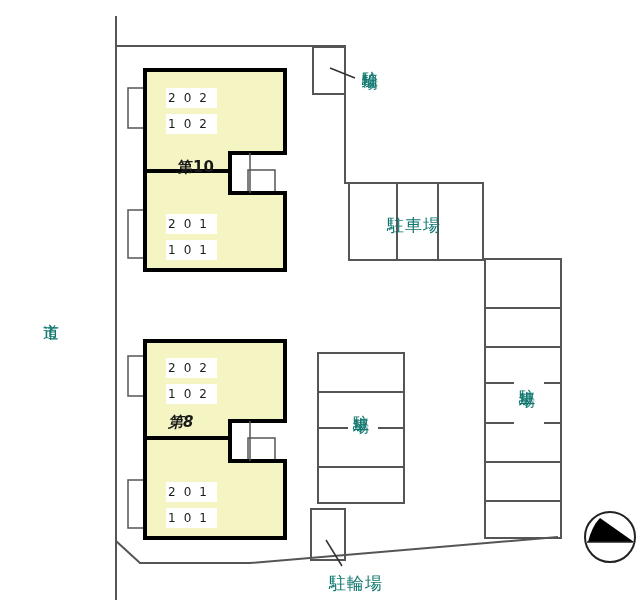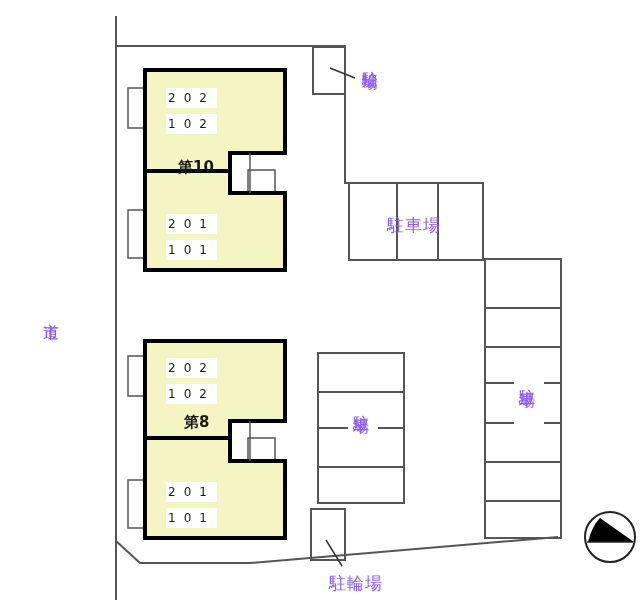--- a/index.html
+++ b/index.html
@@ -1,19 +1,19 @@
 <!DOCTYPE html>
 <html><head>
 <meta charset="utf-8">
 <style>
   html, body { margin: 0; padding: 0; background: #ffffff; }
   body { width: 640px; height: 616px; position: relative; overflow: hidden;
          font-family: "DejaVu Sans", sans-serif; }
   svg { position: absolute; left: 0; top: 0; }
-  .lbl { position: absolute; color: #8b5cf6; font-family: "DejaVu Sans", sans-serif; }
+  .lbl { position: absolute; color: #0f766e; font-family: "DejaVu Sans", sans-serif; }
   .unit { position: absolute; font-size: 12px; letter-spacing: 8px; color: #1a1a1a;
           background: #ffffff; padding: 0 2px; line-height: 20px; }
   .bldg { position: absolute; font-size: 15px; font-weight: bold; color: #1a1a1a; }
   .vert { writing-mode: vertical-rl; letter-spacing: 2px; font-size: 16px; line-height: 18px; }
   .horiz { font-size: 17px; letter-spacing: 1px; }
   .bg-white { background: #ffffff; }
 </style>
 </head>
 <body>
 
@@ -78,21 +78,21 @@
 <div class="lbl vert" style="left:42px; top:310px; font-size:16px;">市道</div>
 
 <div class="unit" style="left:166px; top:88px;">202</div>
 <div class="unit" style="left:166px; top:114px;">102</div>
 <div class="bldg" style="left:168px; top:158px;margin-left:10px;">第10</div>
 <div class="unit" style="left:166px; top:214px;">201</div>
 <div class="unit" style="left:166px; top:240px;">101</div>
 
 <div class="unit" style="left:166px; top:358px;">202</div>
 <div class="unit" style="left:166px; top:384px;">102</div>
-<div class="bldg" style="left:184px; top:413px;">第8</div>
+<div class="bldg" style="left:168px; top:413px;font-style:italic;">第8</div>
 <div class="unit" style="left:166px; top:482px;">201</div>
 <div class="unit" style="left:166px; top:508px;">101</div>
 
 <div class="lbl vert" style="left:361px; top:58px;">駐輪場</div>
 <div class="lbl horiz" style="left:329px; top:572px;">駐輪場</div>
 
 <div class="lbl horiz" style="left:387px; top:214px;">駐車場</div>
 <div class="lbl vert bg-white" style="left:352px; top:402px;">駐車場</div>
 <div class="lbl vert bg-white" style="left:518px; top:376px;">駐車場</div>
 

